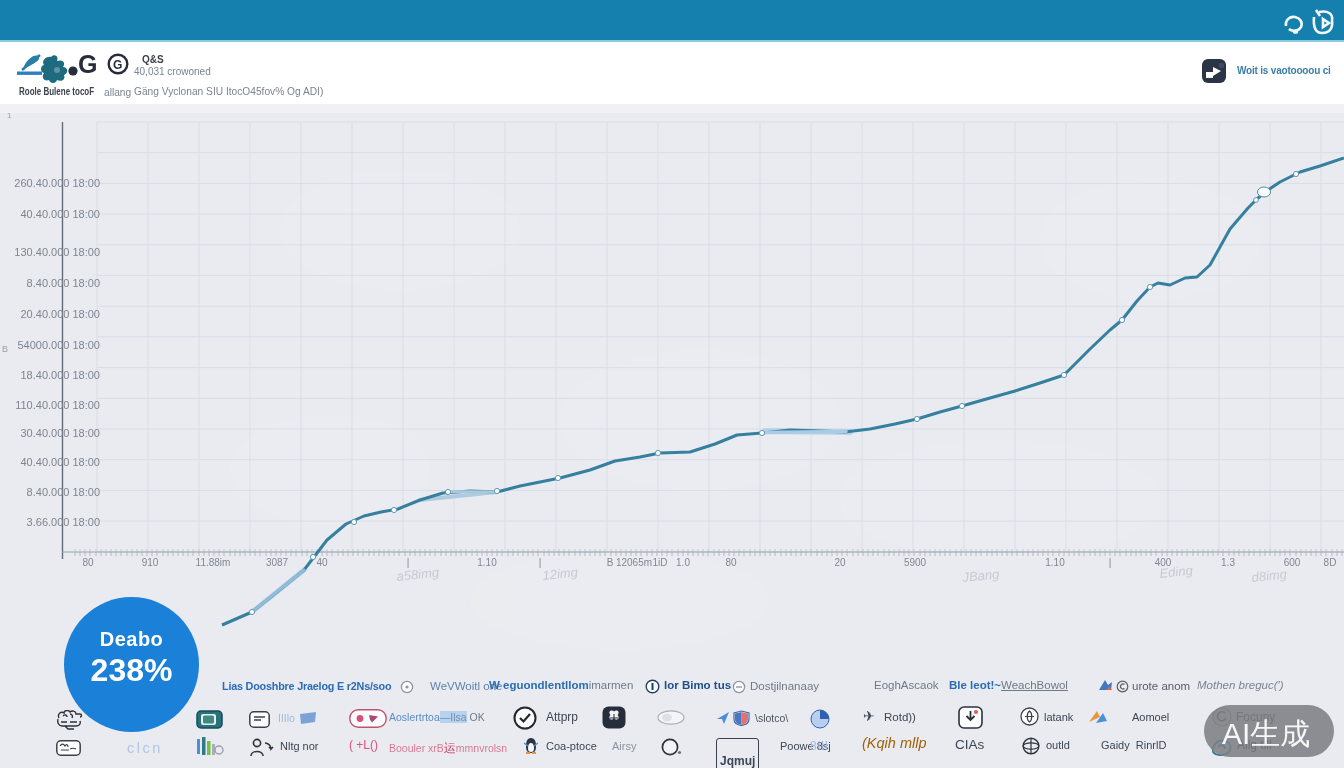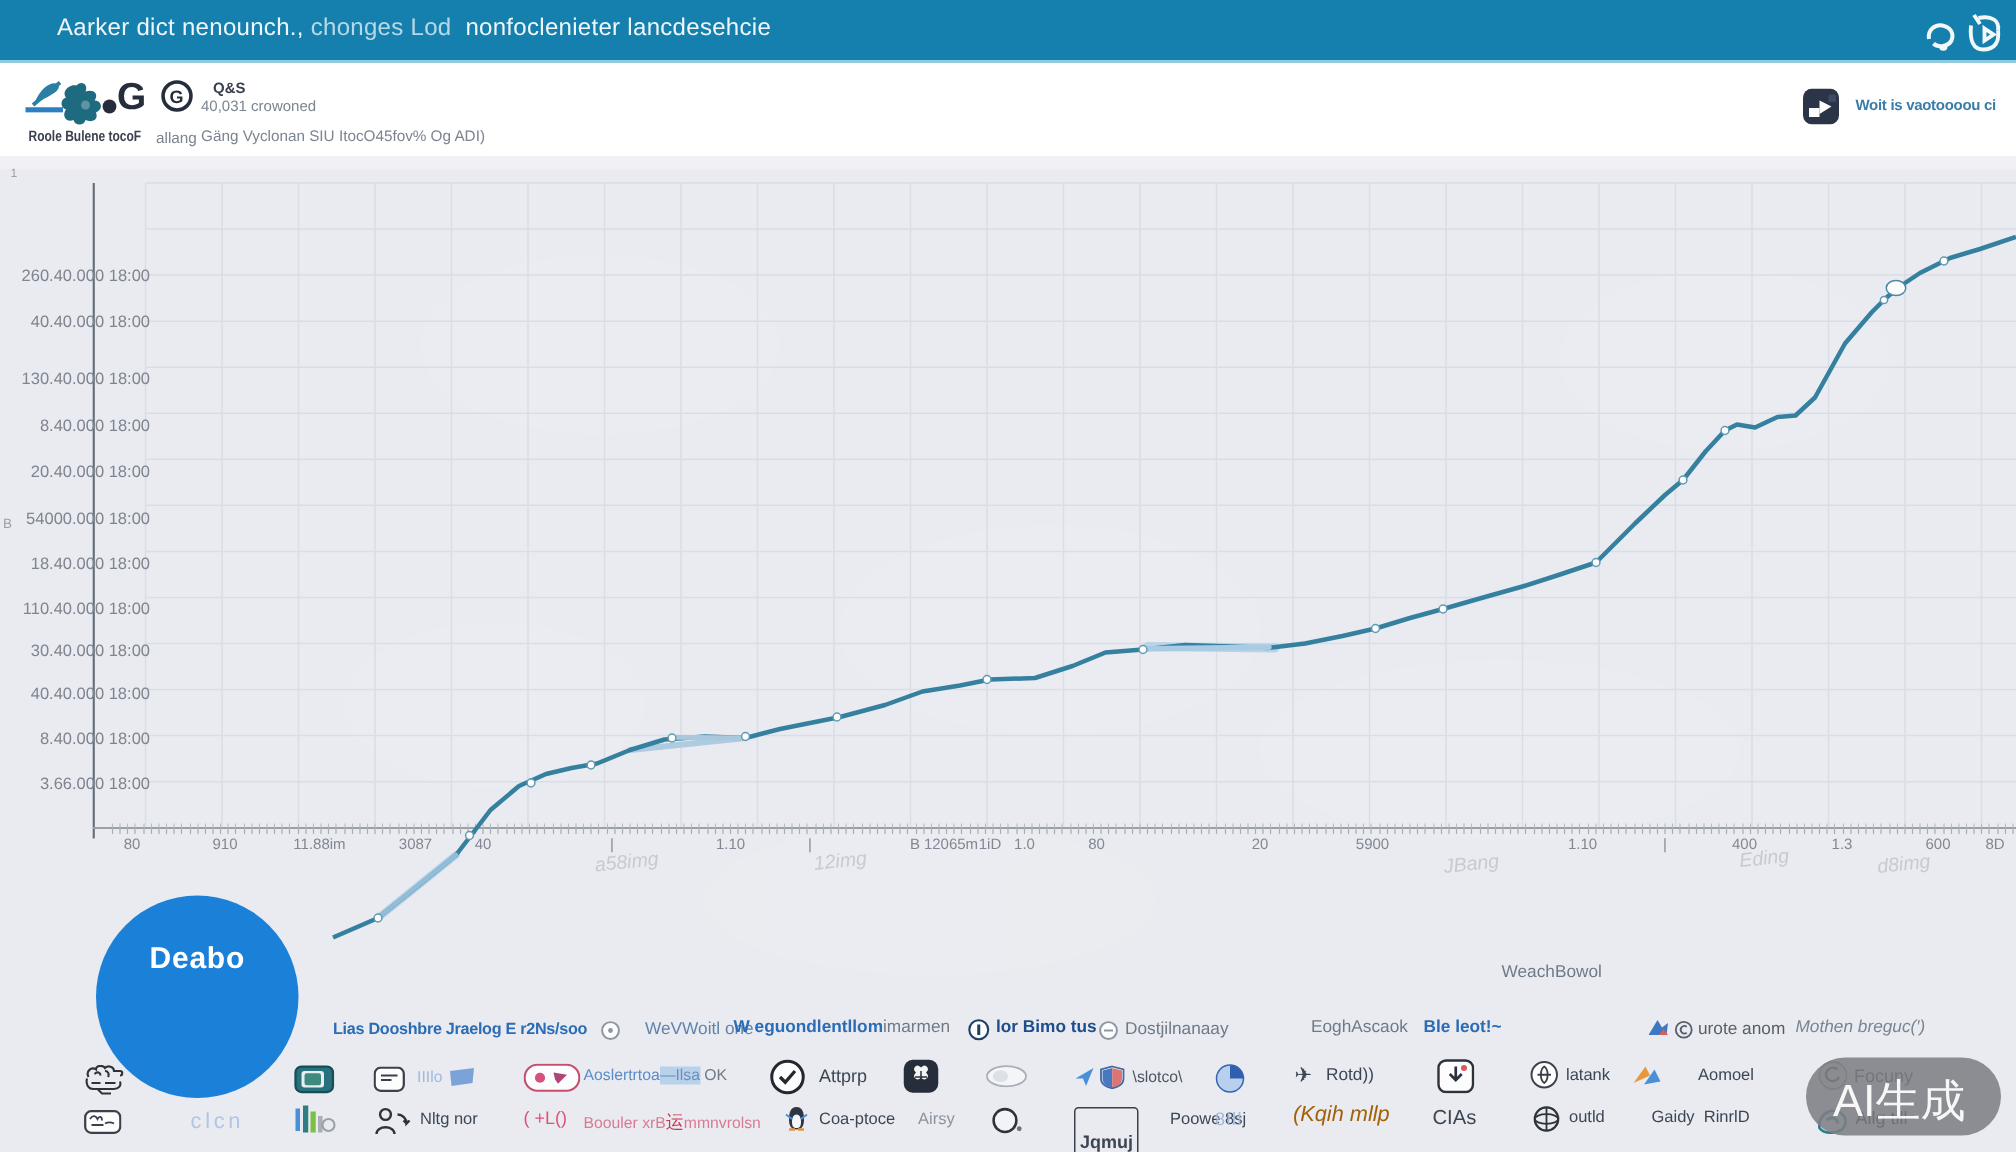--- a/index.html
+++ b/index.html
@@ -25,21 +25,20 @@
   .lab{position:absolute;font-size:11px;color:#3c4654;white-space:nowrap;}
   .pink{color:#e0507a;}
   .lblue{color:#9fbbdf;}
   #wm{left:1204px;top:705px;width:130px;height:52px;border-radius:26px;
       background:rgba(125,127,133,.88);}
   #wm span{position:absolute;left:18px;top:9px;color:rgba(255,255,255,.93);font-size:30px;}
 </style>
 </head>
 <body>
 <div class="abs" id="header">
-  <span class="title">Aarker dict nenounch., <span style="opacity:.75">chonges Lod</span>&nbsp; nonfoclenieter lancdesehcie</span>
   <svg class="abs" style="left:1283px;top:12px" width="22" height="22" viewBox="0 0 22 22">
     <path d="M3 14 C2 8 7 4 12 5 C17 6 20 10 18 15 C16 19 9 20 6 17 M11 19 c0 2 3 2 3 0" fill="none" stroke="#f2f8fa" stroke-width="2.7"></path>
   </svg>
   <svg class="abs" style="left:1310px;top:8px" width="26" height="28" viewBox="0 0 26 28">    
       <path d="M6 2 L10 8 M4 9 C3 20 6 25 12 25 C20 25 23 20 22 12 M9 4 C18 2 23 6 22 12 M13 11 l6 4 -6 4 z" fill="none" stroke="#f2f8fa" stroke-width="2.6"></path>
   </svg>
 </div>
 <div class="abs" id="toolbar">
 
   <svg class="abs" style="left:14px;top:11px" width="300" height="32" viewBox="0 0 300 32">
@@ -192,20 +191,21 @@
       <circle cx="1122" cy="320" r="2.6" fill="#fdfdfd" stroke="#5f9ab4" stroke-width="1"></circle>
       <circle cx="1150" cy="287" r="2.6" fill="#fdfdfd" stroke="#5f9ab4" stroke-width="1"></circle>
       <circle cx="1296" cy="174" r="2.6" fill="#fdfdfd" stroke="#5f9ab4" stroke-width="1"></circle>
       <circle cx="1256" cy="200" r="2.4" fill="#fdfdfd" stroke="#5f9ab4" stroke-width="1"></circle>
       <ellipse cx="1264" cy="192" rx="6.5" ry="5" fill="#fcfcfc" stroke="#4b8aa6" stroke-width="1"></ellipse>
     </g>
 </svg>
 
 <div class="abs" id="bigcircle">
     <div class="l1">Deabo</div>
+    <div class="l2">238%</div>
   </div>
 
 <span class="lnk b blue1" style="left:222px;top:680px;font-size:10.8px;letter-spacing:-0.2px;">Lias Dooshbre Jraelog E r2Ns/soo</span>
 <svg class="abs" style="left:400px;top:680px" width="14" height="14" viewBox="0 0 14 14">
     <circle cx="7" cy="7" r="5.6" fill="#fdfdfd" stroke="#8c95a2" stroke-width="1.3"></circle>
     <circle cx="7" cy="7" r="1.6" fill="#8c95a2"></circle>
   </svg>
 <span class="lnk blue2" style="left:430px;top:680px;">WeVWoitl one</span>
 <span class="lnk b blue1" style="left:489px;top:679px;">W eguondlentllom<span class="gr" style="font-weight:400">imarmen</span></span>
 <svg class="abs" style="left:645px;top:679px" width="15" height="15" viewBox="0 0 15 15">
@@ -213,21 +213,21 @@
     <rect x="6.5" y="4" width="2" height="7" fill="#1e3f66"></rect>
   </svg>
 <span class="lnk b" style="left:664px;top:679px;color:#1e4e8c;">lor Bimo tus</span>
 <svg class="abs" style="left:732px;top:680px" width="14" height="14" viewBox="0 0 14 14">
     <circle cx="7" cy="7" r="5.6" fill="#fdfdfd" stroke="#8c95a2" stroke-width="1.3"></circle>
     <path d="M4 7 h6" stroke="#8c95a2" stroke-width="1.3"></path>
   </svg>
 <span class="lnk gr" style="left:750px;top:680px;">Dostjilnanaay</span>
 <span class="lnk gr" style="left:874px;top:679px;">EoghAscaok</span>
 <span class="lnk b blue1" style="left:949px;top:679px;">Ble leot!~</span>
-<span class="lnk gr" style="left:1001px;top:642px;">WeachBowol</span>
+<span class="lnk gr" style="left:1001px;top:679px;text-decoration:underline;">WeachBowol</span>
 <svg class="abs" style="left:1098px;top:679px" width="15" height="13" viewBox="0 0 15 13">
     <path d="M1 11 L7 1 L10 6 L14 3 L13 11 Z" fill="#3c79c2"></path>
     <path d="M8 11 l3 -4 3 4 z" fill="#d8604f"></path>
   </svg>
 <svg class="abs" style="left:1116px;top:680px" width="13" height="13" viewBox="0 0 13 13">
     <circle cx="6.5" cy="6.5" r="5.3" fill="none" stroke="#565e6a" stroke-width="1.2"></circle>
     <path d="M8.5 4.5 a2.5 2.5 0 1 0 0 4" stroke="#565e6a" fill="none" stroke-width="1.2"></path>
   </svg>
 <span class="lnk" style="left:1132px;top:680px;color:#565e6a;">urote anom</span>
 <span class="lnk it" style="left:1197px;top:679px;color:#7a8492;">Mothen breguc(′)</span>

